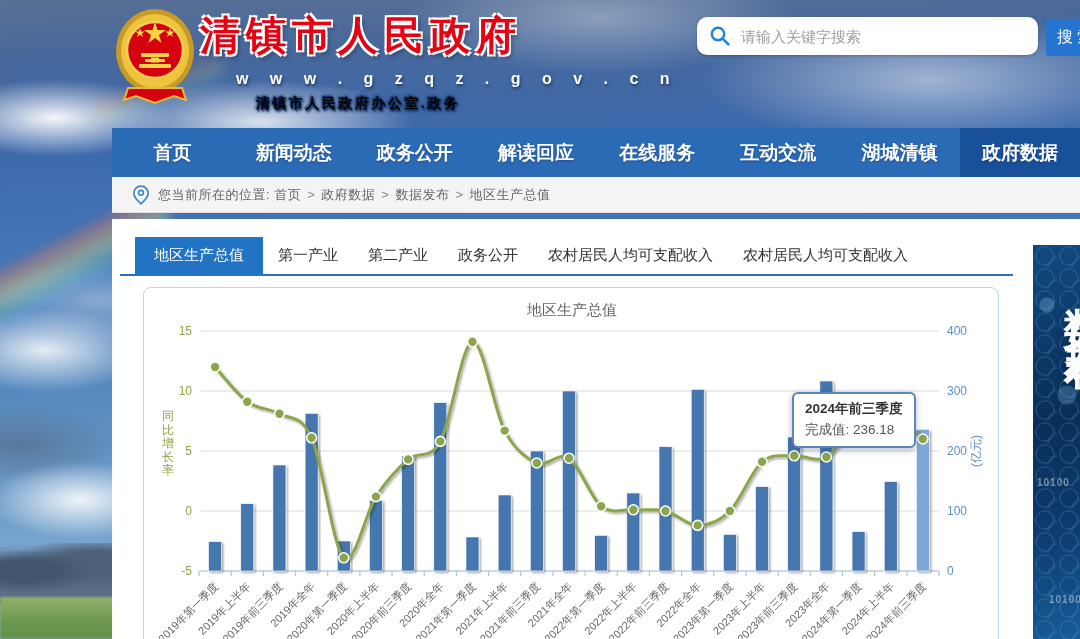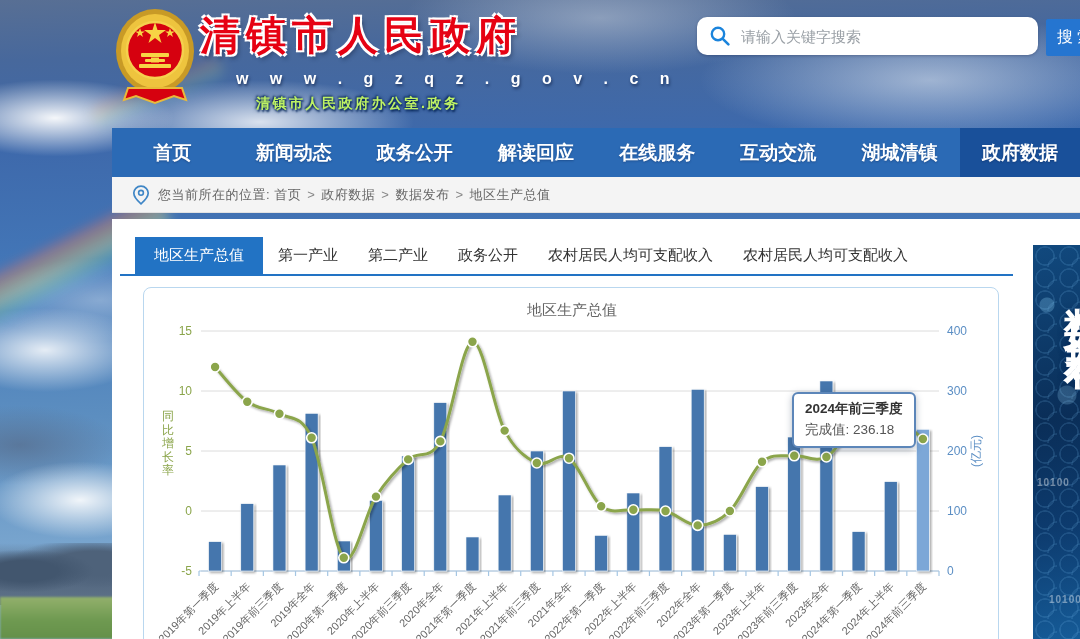--- a/index.html
+++ b/index.html
@@ -34,21 +34,21 @@
     background: linear-gradient(180deg, #93b06c, #6f9a51 55%, #649049); filter: blur(1px); }
 
   
   .header { position: absolute; left: 0; top: 0; width: 1080px; height: 128px; padding-left: 48px; }
   .emblem { position: absolute; left: 114px; top: 6px; width: 82px; height: 106px; }
   .title-block { position: absolute; left: 200px; top: 8px; width: 500px; }
   .site-title { font-size: 40px; font-weight: bold; color: #e60213; letter-spacing: 6px; white-space: nowrap;
     text-shadow: -2px -2px 0 #fff, 2px -2px 0 #fff, -2px 2px 0 #fff, 2px 2px 0 #fff, 3px 4px 4px rgba(20,30,60,.45); }
   .site-url { margin-top: 7px; margin-left: 14px; font-size: 16px; font-weight: bold; color: #fff;
     letter-spacing: 8.5px; text-shadow: 1px 2px 3px rgba(10,25,60,.6); text-align: center; }
-  .site-sub { margin-top: 7px; margin-left: 56px; font-size: 14px; font-weight: bold; color: #bef264;
+  .site-sub { margin-top: 7px; margin-left: 56px; font-size: 14px; font-weight: bold; color: #000000;
     letter-spacing: 2.5px; text-shadow: 0 0 4px #0a2a5e, 1px 2px 2px #0a2a5e, -1px -1px 2px #0a2a5e; }
   .search-box { position: absolute; left: 697px; top: 17px; width: 341px; height: 38px; background: #fff;
     border-radius: 10px; display: flex; align-items: center; padding-left: 12px; box-shadow: 0 1px 3px rgba(0,0,30,.25); }
   .search-box input { border: none; outline: none; flex: 1; font-size: 15px; color: #333; margin-left: 10px;
     font-family: "Liberation Sans", sans-serif; background: transparent; }
   .search-box input::placeholder { color: #9aa0a6; }
   .search-btn { position: absolute; left: 1046px; top: 19px; width: 74px; height: 37px; background: #2575d0;
     color: #fff; font-size: 16px; border: none; border-radius: 2px; letter-spacing: 4px; padding-left: 11px;
     text-align: left; cursor: pointer; font-family: "Liberation Sans", sans-serif; }
 

